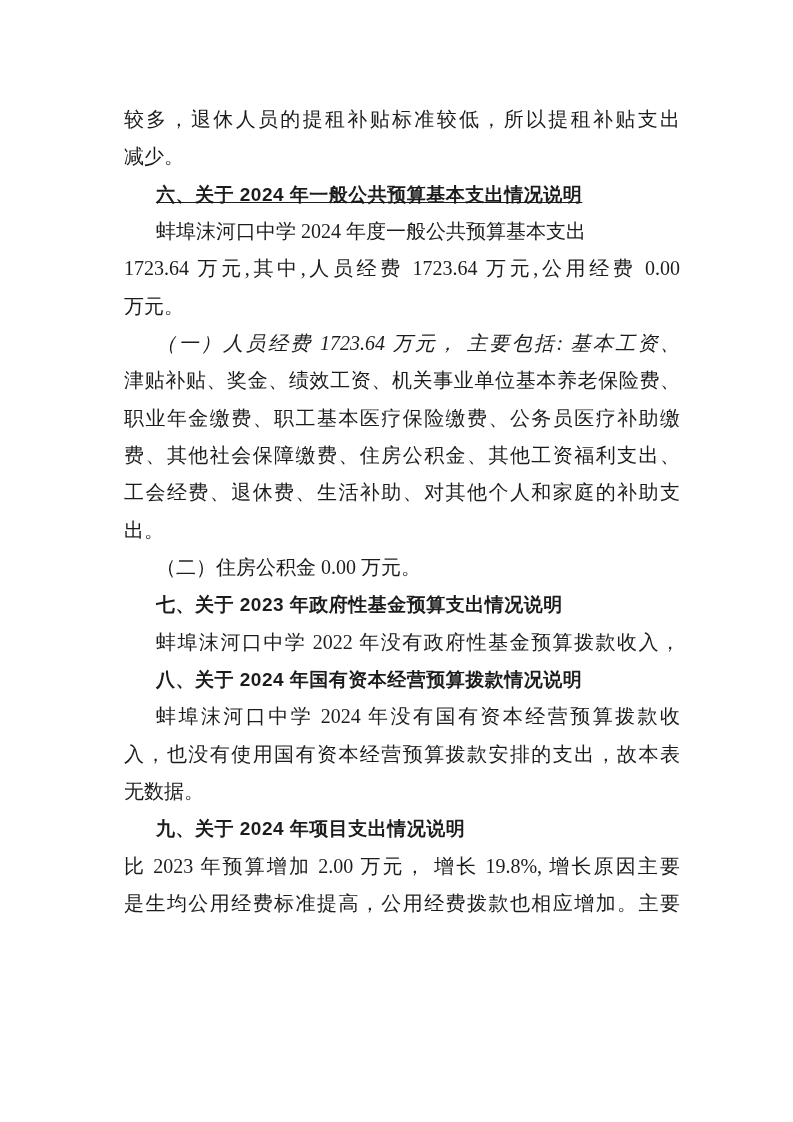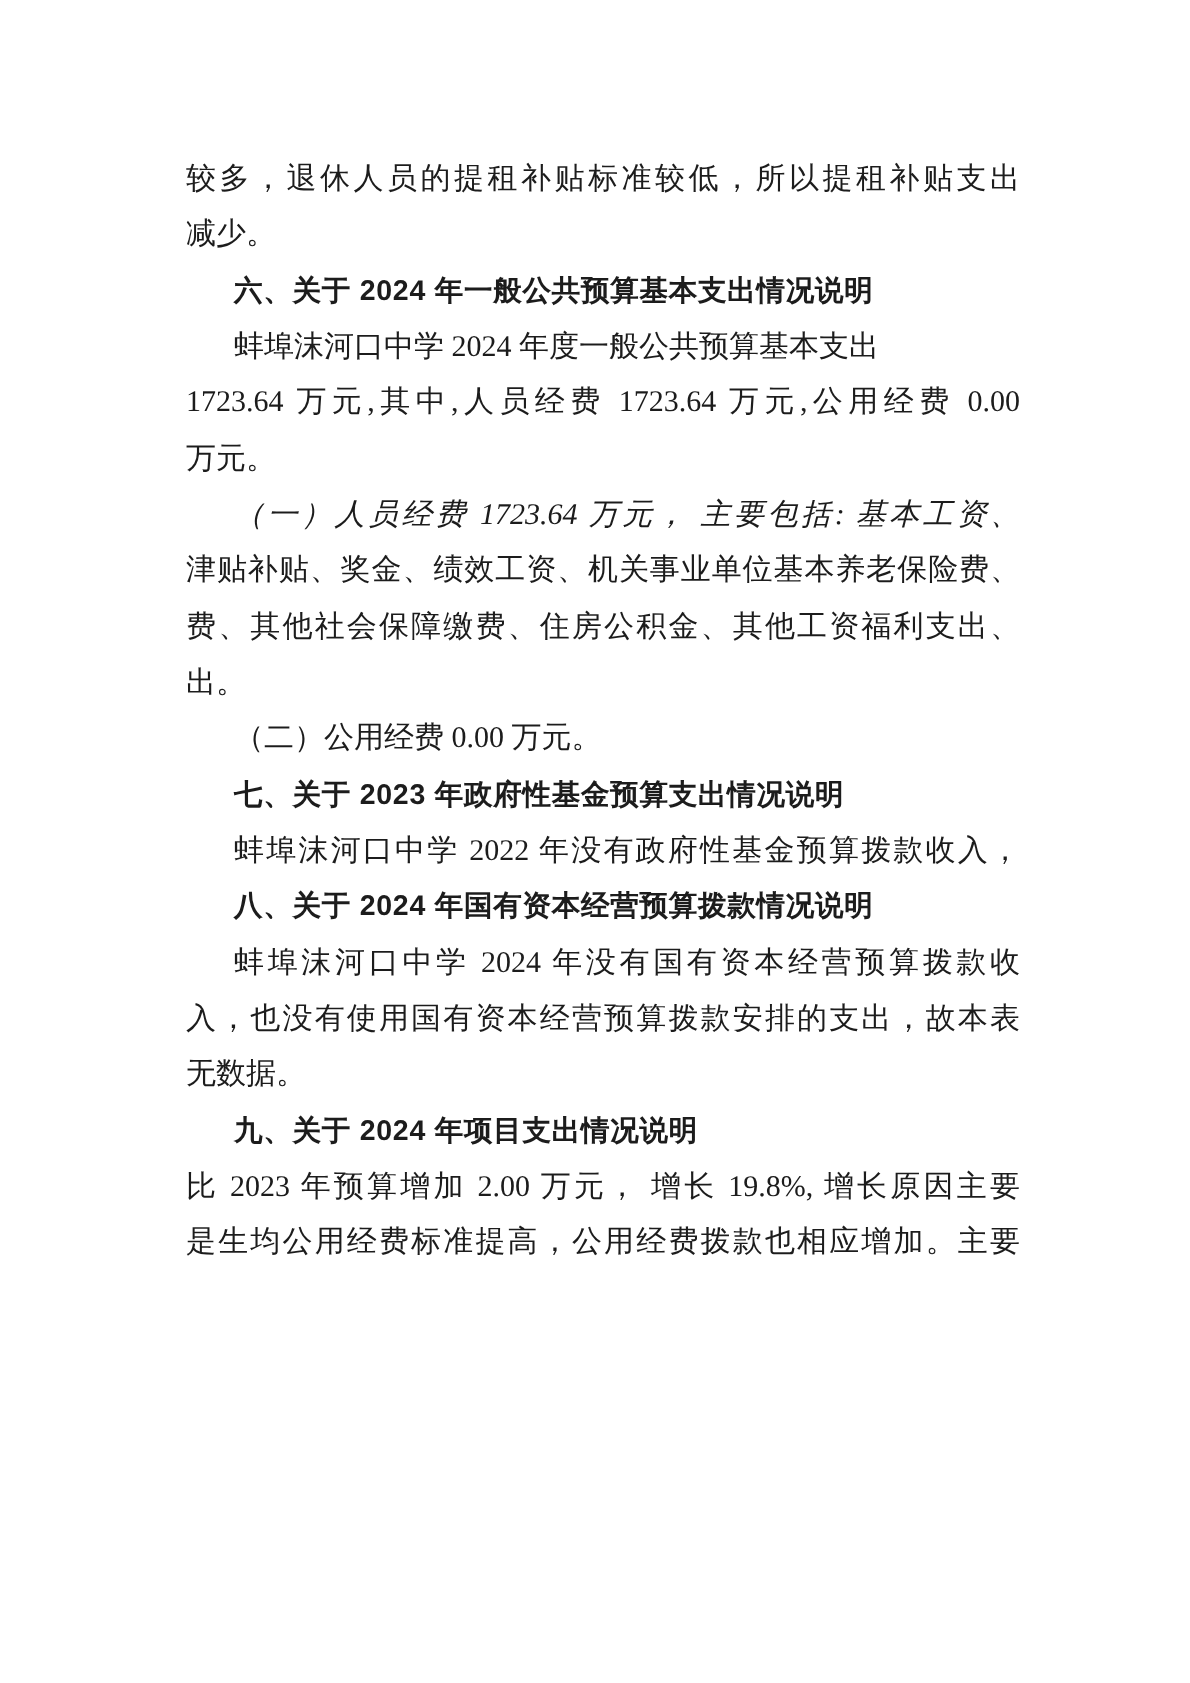--- a/index.html
+++ b/index.html
@@ -40,29 +40,31 @@
     letter-spacing: 0.5px;
   }
 </style>
 </head>
 <body>
 
 <div class="page">
   <div class="doc">
       <div class="line justify">较多，退休人员的提租补贴标准较低，所以提租补贴支出</div>
       <div class="line">减少。</div>
-      <div class="line heading" style="padding-left: 32px;">六、关于 2024 年一般公共预算基本支出情况说明</div>
+      <div class="line heading" style="padding-left: 32px; text-decoration: underline;">六、关于 2024 年一般公共预算基本支出情况说明</div>
       <div class="line" style="padding-left: 32px;">蚌埠沫河口中学 2024 年度一般公共预算基本支出</div>
       <div class="line justify">1723.64 万元,其中,人员经费 1723.64 万元,公用经费 0.00</div>
       <div class="line">万元。</div>
       <div class="line justify" style="padding-left: 32px; font-style: italic;">（一）人员经费 1723.64 万元， 主要包括: 基本工资、</div>
       <div class="line justify">津贴补贴、奖金、绩效工资、机关事业单位基本养老保险费、</div>
+      <div class="line justify">职业年金缴费、职工基本医疗保险缴费、公务员医疗补助缴</div>
       <div class="line justify">费、其他社会保障缴费、住房公积金、其他工资福利支出、</div>
+      <div class="line justify">工会经费、退休费、生活补助、对其他个人和家庭的补助支</div>
       <div class="line">出。</div>
-      <div class="line" style="padding-left: 32px;">（二）公用经费 0.00 万元。</div>
+      <div class="line" style="padding-left: 32px;">（二）住房公积金 0.00 万元。</div>
       <div class="line heading" style="padding-left: 32px;">七、关于 2023 年政府性基金预算支出情况说明</div>
       <div class="line justify" style="padding-left: 32px;">蚌埠沫河口中学 2022 年没有政府性基金预算拨款收入，</div>
       <div class="line heading" style="padding-left: 32px;">八、关于 2024 年国有资本经营预算拨款情况说明</div>
       <div class="line justify" style="padding-left: 32px;">蚌埠沫河口中学 2024 年没有国有资本经营预算拨款收</div>
       <div class="line justify">入，也没有使用国有资本经营预算拨款安排的支出，故本表</div>
       <div class="line">无数据。</div>
       <div class="line heading" style="padding-left: 32px;">九、关于 2024 年项目支出情况说明</div>
       <div class="line justify">比 2023 年预算增加 2.00 万元， 增长 19.8%, 增长原因主要</div>
       <div class="line justify">是生均公用经费标准提高，公用经费拨款也相应增加。主要</div>
     </div>

